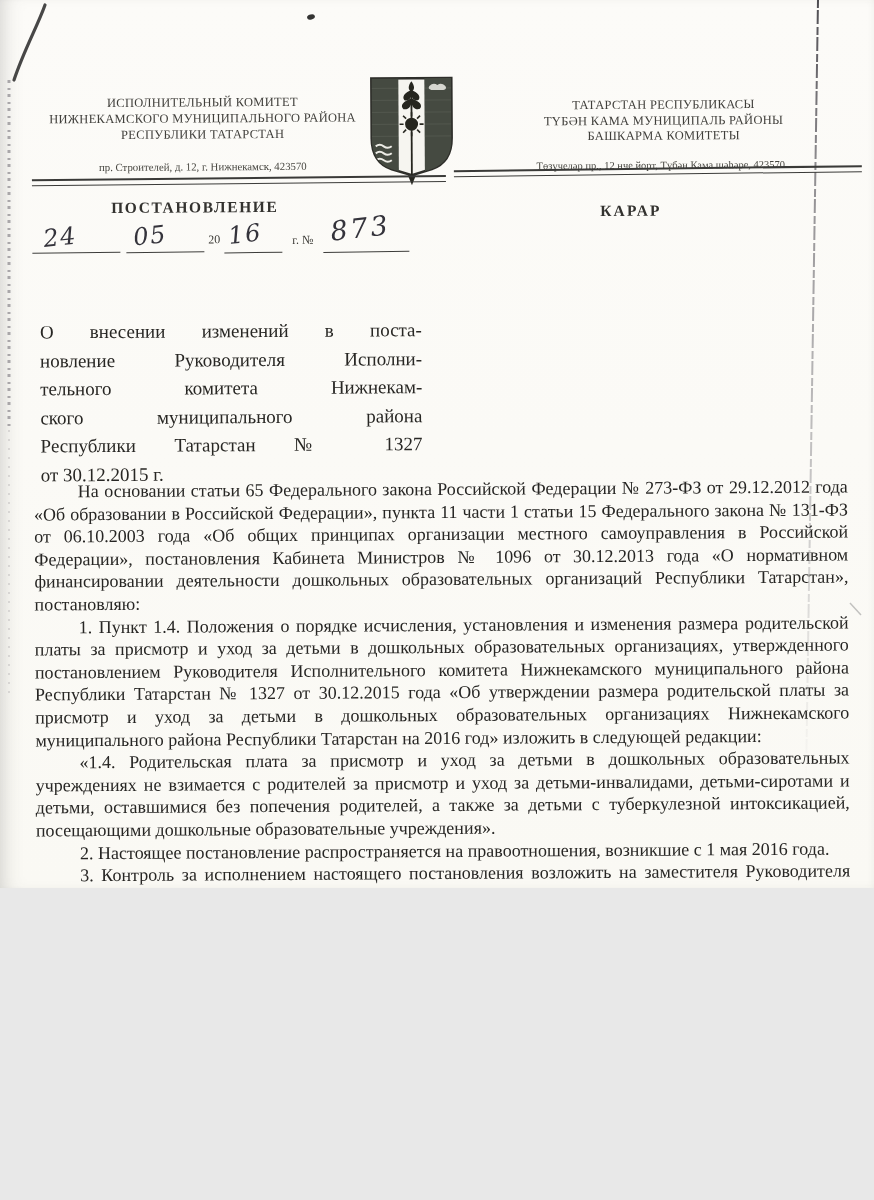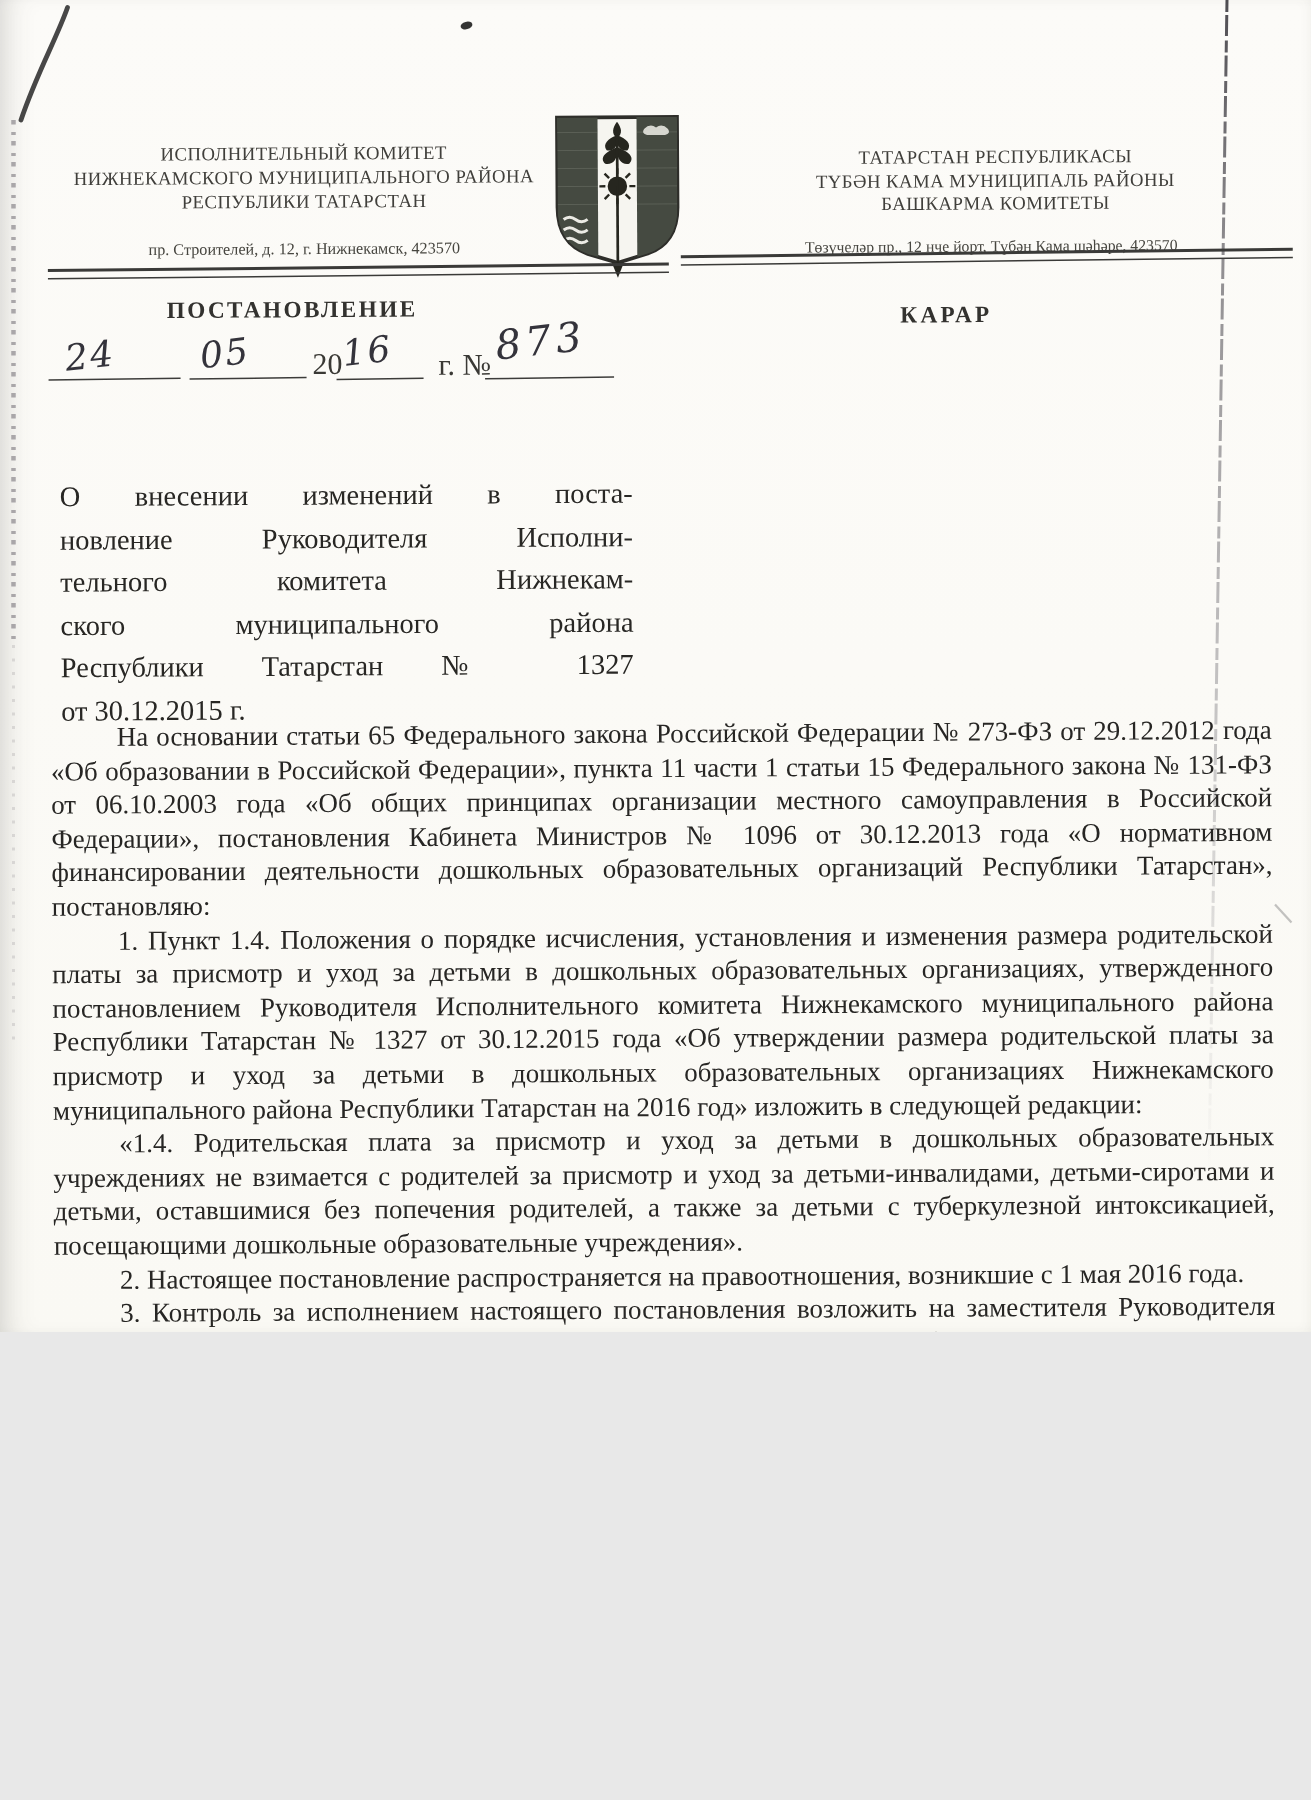--- a/index.html
+++ b/index.html
@@ -27,21 +27,21 @@
   .rule{position:absolute;height:4px;border-top:2px solid #3a3a38;border-bottom:1px solid #3a3a38;}
   .rule-left{left:33px;top:176px;width:414px;transform:rotate(-0.25deg);}
   .rule-right{left:455px;top:169px;width:408px;transform:rotate(-0.35deg);}
 
   
   .title{position:absolute;font-weight:bold;color:#33322f;font-size:15.5px;}
   .title-ru{left:112px;top:197px;letter-spacing:1.6px;}
   .title-tat{left:560px;top:203px;letter-spacing:2.2px;margin-left:41px;}
 
   
-  .printed{position:absolute;font-size:20px;color:#3a3935;}
+  .printed{position:absolute;font-size:12px;color:#3a3935;}
   .hw{
     position:absolute;
     font-family:"DejaVu Serif",serif;font-style:italic;
     color:#34333b;letter-spacing:1.5px;
     transform:rotate(-6deg);
   }
   .hw-day{left:44px;top:221px;font-size:24px;}
   .hw-month{left:134px;top:220px;font-size:24px;}
   .hw-year{left:229px;top:219px;font-size:24px;}
   .hw-num{left:331px;top:212px;font-size:27px;letter-spacing:3px;}

